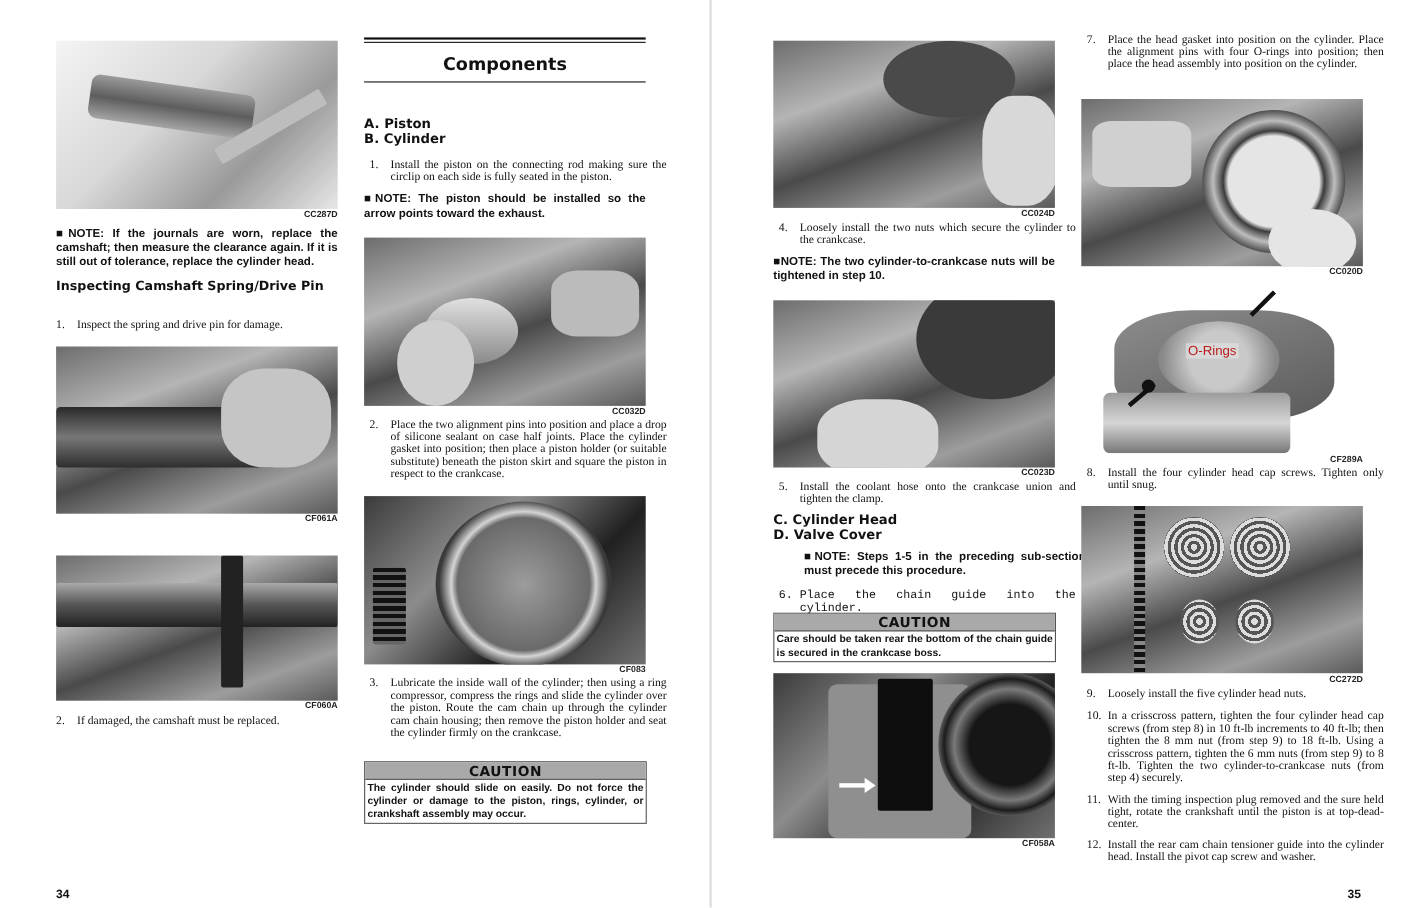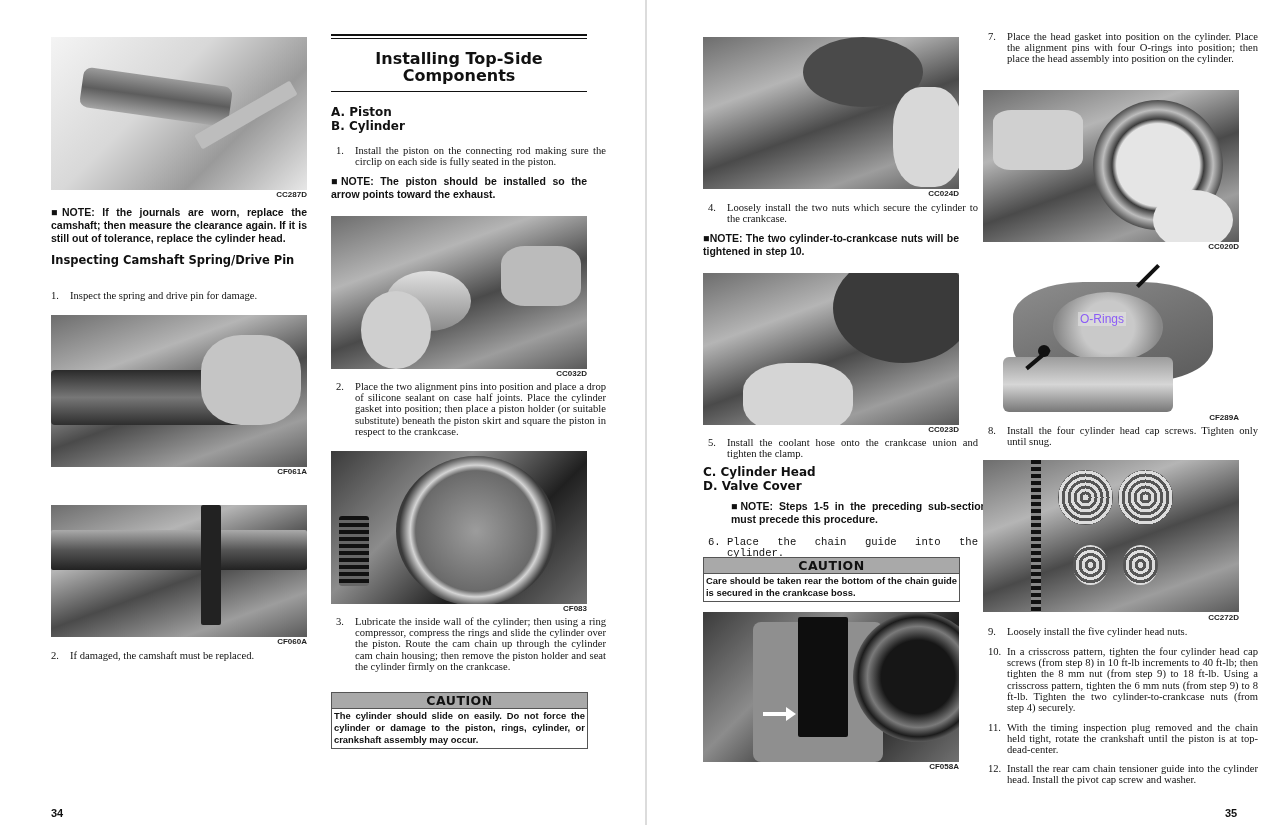--- a/index.html
+++ b/index.html
@@ -47,21 +47,21 @@
   }
   .caution .c-head {
     background:#a9a9a9; text-align:center; font-family:"DejaVu Sans", sans-serif; font-weight:bold;
     font-size:12.5px; line-height:15px; border-bottom:1px solid #555; letter-spacing:0.5px;
   }
   .caution .c-body {
     font-weight:bold; font-size:9.4px; line-height:12px; padding:1px 2px 2px 2px; text-align:justify;
   }
   .page-num { position:absolute; font-family:"Liberation Sans", sans-serif; font-weight:bold; font-size:11px; top:807px; }
   .oring-label {
-    position:absolute; font-family:"Liberation Sans", sans-serif; font-size:12px; color:#8b5cf6;
+    position:absolute; font-family:"Liberation Sans", sans-serif; font-size:12px; color:#b91c1c;
     background:rgba(230,230,230,0.55); padding:0 2px;
   }
   .arrow-black { position:absolute; width:0; height:0; }
 </style>
 </head>
 <body>
 
 <div class="gutter"></div>
 
 <div>
@@ -93,21 +93,20 @@
   <div class="fig-label" style="left:227px;top:637px;width:80px;">CF060A</div>
 
   <div class="step" style="left:51px;top:650px;width:256px;">
     <span class="num">2.</span><span>If damaged, the camshaft must be replaced.</span>
   </div>
 
   <div class="title-box">
     <div class="title-rule-top"></div>
     <div class="title-rule-top2"></div>
     <div class="title-text">
-      <div>Installing Top-Side</div>
       <div>Components</div>
     </div>
     <div class="title-rule-bottom"></div>
   </div>
 
   <div class="sec-head" style="left:331px;top:106px;">A. Piston</div>
   <div class="sec-head" style="left:331px;top:120px;">B. Cylinder</div>
 
   <div class="step" style="left:336px;top:145px;width:251px;">
     <span class="num">1.</span><span>Install the piston on the connecting rod making sure the circlip on each side is fully seated in the piston.</span>
@@ -226,20 +225,20 @@
   </div>
   <div class="fig-label" style="left:1159px;top:613px;width:80px;">CC272D</div>
 
   <div class="step" style="left:988px;top:626px;width:251px;">
     <span class="num">9.</span><span>Loosely install the five cylinder head nuts.</span>
   </div>
   <div class="step" style="left:988px;top:646px;width:251px;">
     <span class="num">10.</span><span>In a crisscross pattern, tighten the four cylinder head cap screws (from step 8) in 10 ft-lb increments to 40 ft-lb; then tighten the 8 mm nut (from step 9) to 18 ft-lb. Using a crisscross pattern, tighten the 6 mm nuts (from step 9) to 8 ft-lb. Tighten the two cylinder-to-crankcase nuts (from step 4) securely.</span>
   </div>
   <div class="step" style="left:988px;top:722px;width:251px;">
-    <span class="num">11.</span><span>With the timing inspection plug removed and the chain held tight, rotate the crankshaft until the piston is at top-dead-center.</span>
+    <span class="num">11.</span><span>With the timing inspection plug removed and the sure held tight, rotate the crankshaft until the piston is at top-dead-center.</span>
   </div>
   <div class="step" style="left:988px;top:763px;width:251px;">
     <span class="num">12.</span><span>Install the rear cam chain tensioner guide into the cylinder head. Install the pivot cap screw and washer.</span>
   </div>
 
   <div class="page-num" style="left:1225px;">35</div>
 </div>
 
 </body></html>

